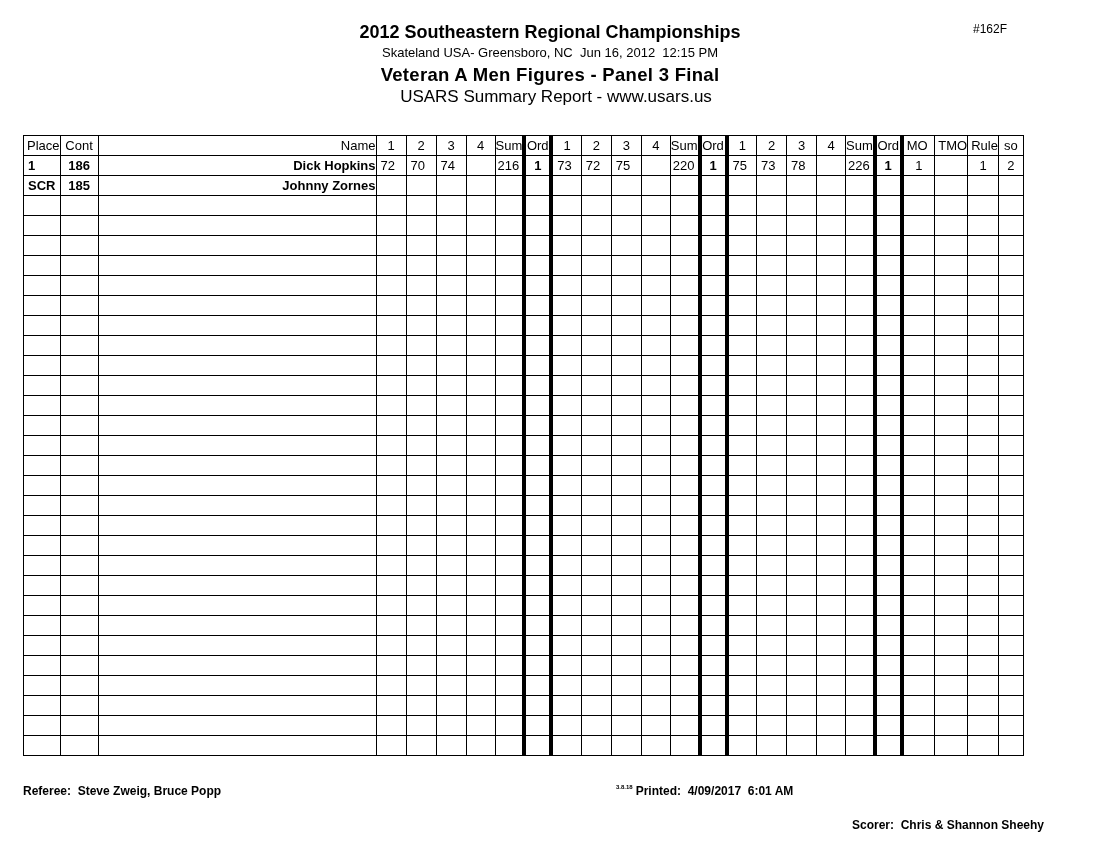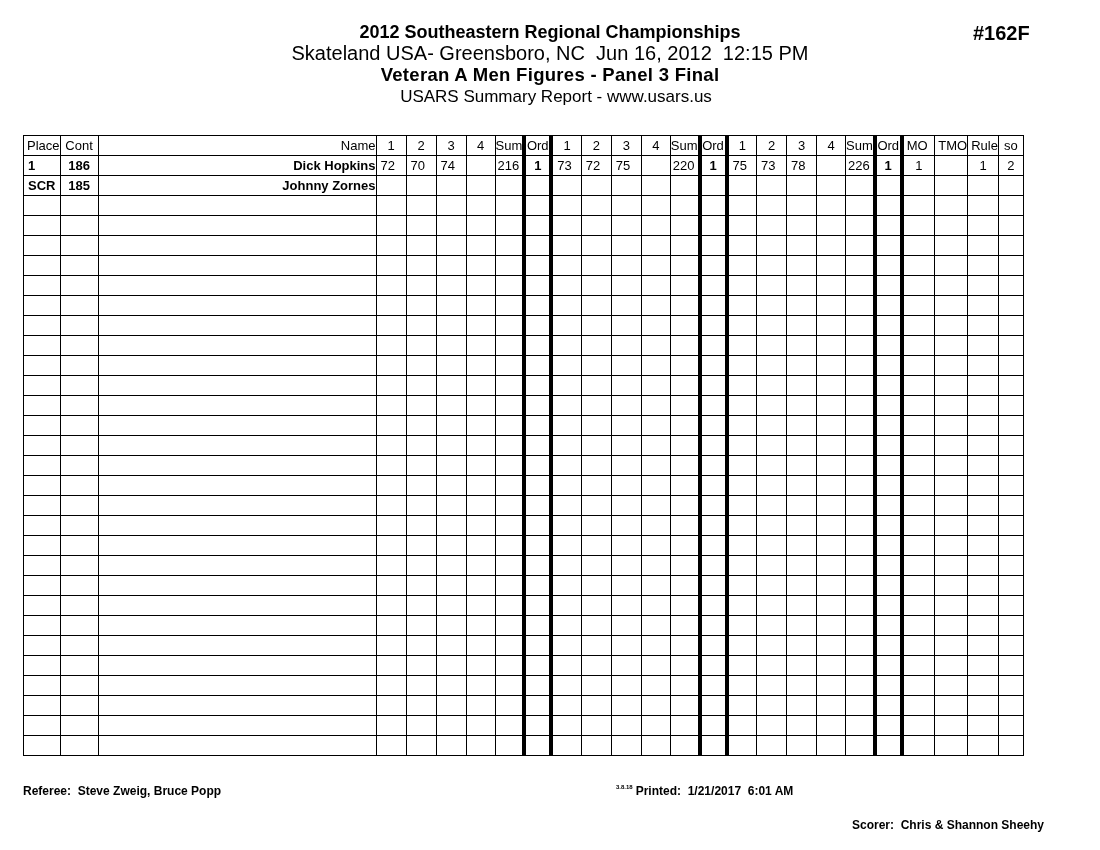--- a/index.html
+++ b/index.html
@@ -6,24 +6,24 @@
   .page {
     position: relative; width: 1100px; height: 850px; background: #ffffff;
     font-family: "Liberation Sans", sans-serif; color: #000; overflow: hidden;
   }
   .reqs {
     position: absolute; left: 25px; top: 22px;
     font-size: 12.5px; font-weight: bold; line-height: 15.5px; white-space: pre;
   }
   .title-block { position: absolute; left: 0; top: 22px; width: 100%; text-align: center; }
   .title-main   { font-size: 18px; font-weight: bold; line-height: 21px; white-space: pre; }
-  .title-venue  { font-size: 20px; line-height: 20px; white-space: pre; }
+  .title-venue  { font-size: 13px; line-height: 20px; white-space: pre; }
   .title-event  { font-size: 18.5px; font-weight: bold; line-height: 23px; letter-spacing: .3px; white-space: pre; }
   .title-report { font-size: 17px; line-height: 22px; white-space: pre; margin-left: 12px; }
-  .event-code { position: absolute; left: 973px; top: 22px; font-size: 20px; font-weight: bold; }
+  .event-code { position: absolute; left: 973px; top: 22px; font-size: 12px; font-weight: normal; }
 
   table.summary {
     position: absolute; left: 23px; top: 135px;
     border-collapse: collapse; table-layout: fixed; font-size: 13px;
   }
   .summary td, .summary th {
     border: 1px solid #000; padding: 0; height: 19px; line-height: 19px;
     overflow: hidden; white-space: nowrap; font-weight: normal;
   }
   .summary thead tr.judge-row { height: 22px; }
@@ -924,16 +924,16 @@
           <td class="ac b thickL thickR"></td>
           <td class="ac"></td>
           <td class="ac"></td>
           <td class="ac"></td>
           <td class="ac"></td>
         </tr>
       </tbody>
   </table>
 
   <div class="footer-seg f-referee">Referee:  Steve Zweig, Bruce Popp</div>
-  <div class="footer-seg f-printed"><span class="version">3.8.18</span><span>Printed:  1/21/2017  6:01 AM</span></div>
+  <div class="footer-seg f-printed"><span class="version">3.8.18</span><span>Printed:  4/09/2017  6:01 AM</span></div>
   <div class="footer-seg f-scorer">Scorer:  Chris &amp; Shannon Sheehy</div>
 
 </div>
 
 </body></html>

